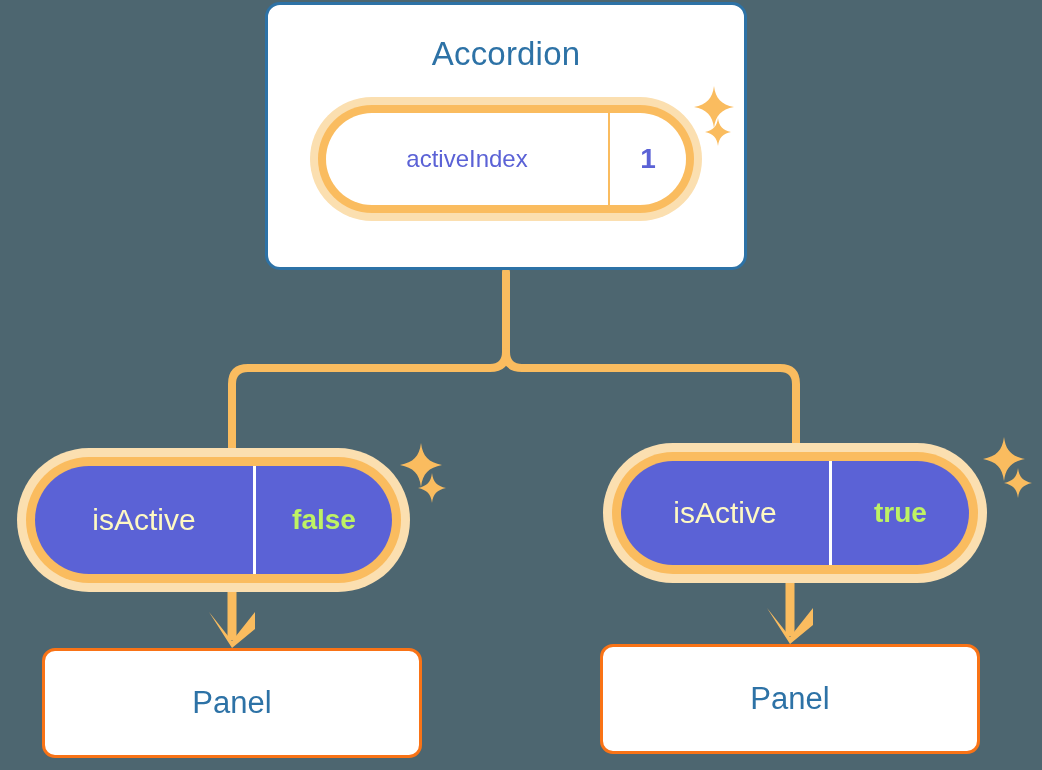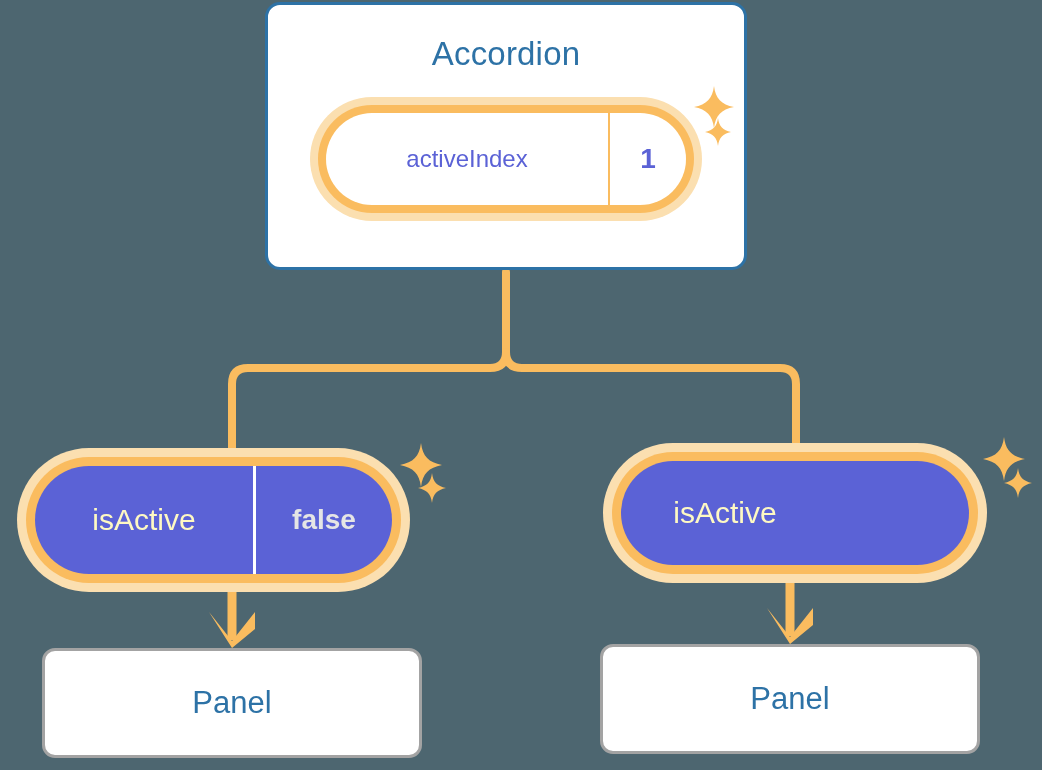--- a/index.html
+++ b/index.html
@@ -120,21 +120,21 @@
 
   
   .pill-purple .pill-ring { inset: 9px; }
   .pill-purple .pill-body { inset: 18px; background: #5b62d6; }
   .pill-purple .pill-key {
     color: #fef9c3;
     font-size: 30px;
     font-weight: 400;
   }
   .pill-purple .pill-val {
-    color: #e5e5e5;
+    color: #bef264;
     font-size: 28px;
     font-weight: 700;
     border-left: 3px solid #ffffff;
   }
 
   #pill-is-active-left {
     left: 17px; top: 448px; width: 393px; height: 144px;
   }
   #pill-is-active-left .pill-key { flex: 0 0 218px; }
   #pill-is-active-left .pill-val { flex: 1 1 auto; }
@@ -142,21 +142,21 @@
   #pill-is-active-right {
     left: 603px; top: 443px; width: 384px; height: 140px;
   }
   #pill-is-active-right .pill-key { flex: 0 0 208px; }
   #pill-is-active-right .pill-val { flex: 1 1 auto; }
 
   
   .panel-box {
     position: absolute;
     background: #ffffff;
-    border: 3px solid #a3a3a3;
+    border: 3px solid #f97316;
     border-radius: 13px;
     display: flex;
     align-items: center;
     justify-content: center;
     z-index: 2;
   }
 
   .panel-label {
     color: #2d72a6;
     font-size: 31px;
@@ -244,20 +244,21 @@
 
   <div class="panel-box" id="panel-left">
     <span class="panel-label">Panel</span>
   </div>
 
   <div class="pill-wrap pill-purple" id="pill-is-active-right">
     <div class="pill-glow"></div>
     <div class="pill-ring"></div>
     <div class="pill-body">
       <span class="pill-key">isActive</span>
+      <span class="pill-val">true</span>
     </div>
   </div>
 
   <div class="sparkle" style="left:983px; top:437px;">
     <svg width="42" height="44" viewBox="0 0 42 44">
       <path d="M21 0 C22.7 13.4 28.6 19.3 42 22 C28.6 24.7 22.7 30.6 21 44 C19.3 30.6 13.4 24.7 0 22 C13.4 19.3 19.3 13.4 21 0 Z" fill="#fabc5f"></path>
     </svg>
   </div>
   <div class="sparkle" style="left:1004px; top:468px;">
     <svg width="28" height="30" viewBox="0 0 28 30">

